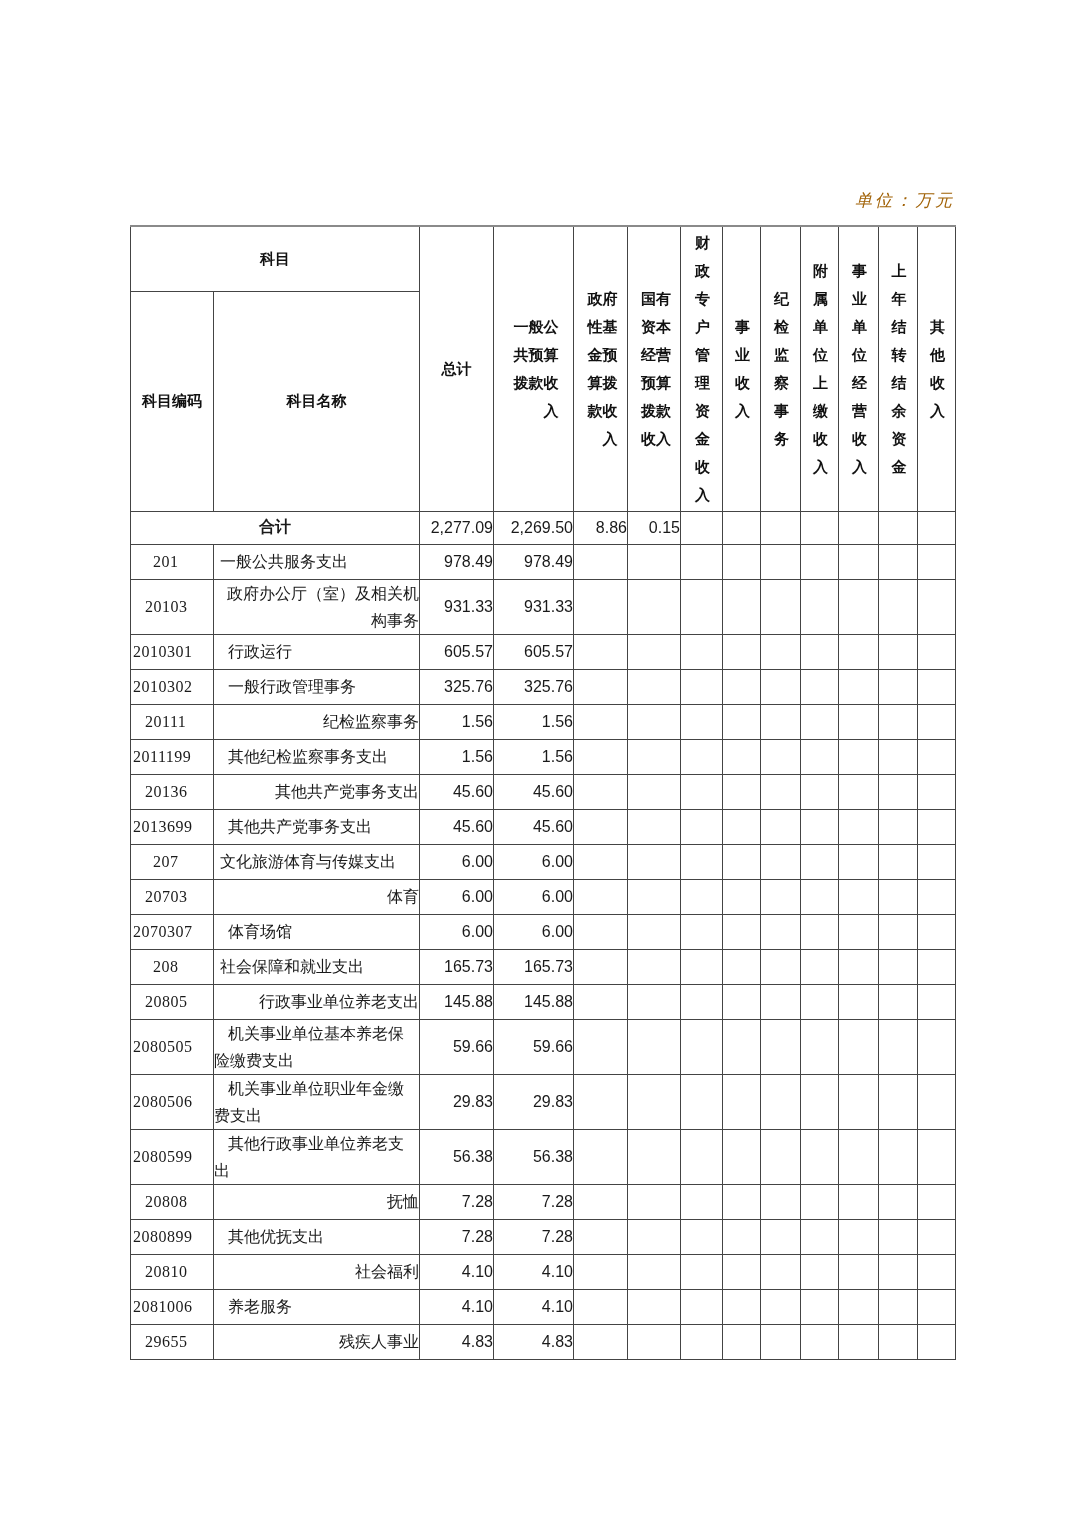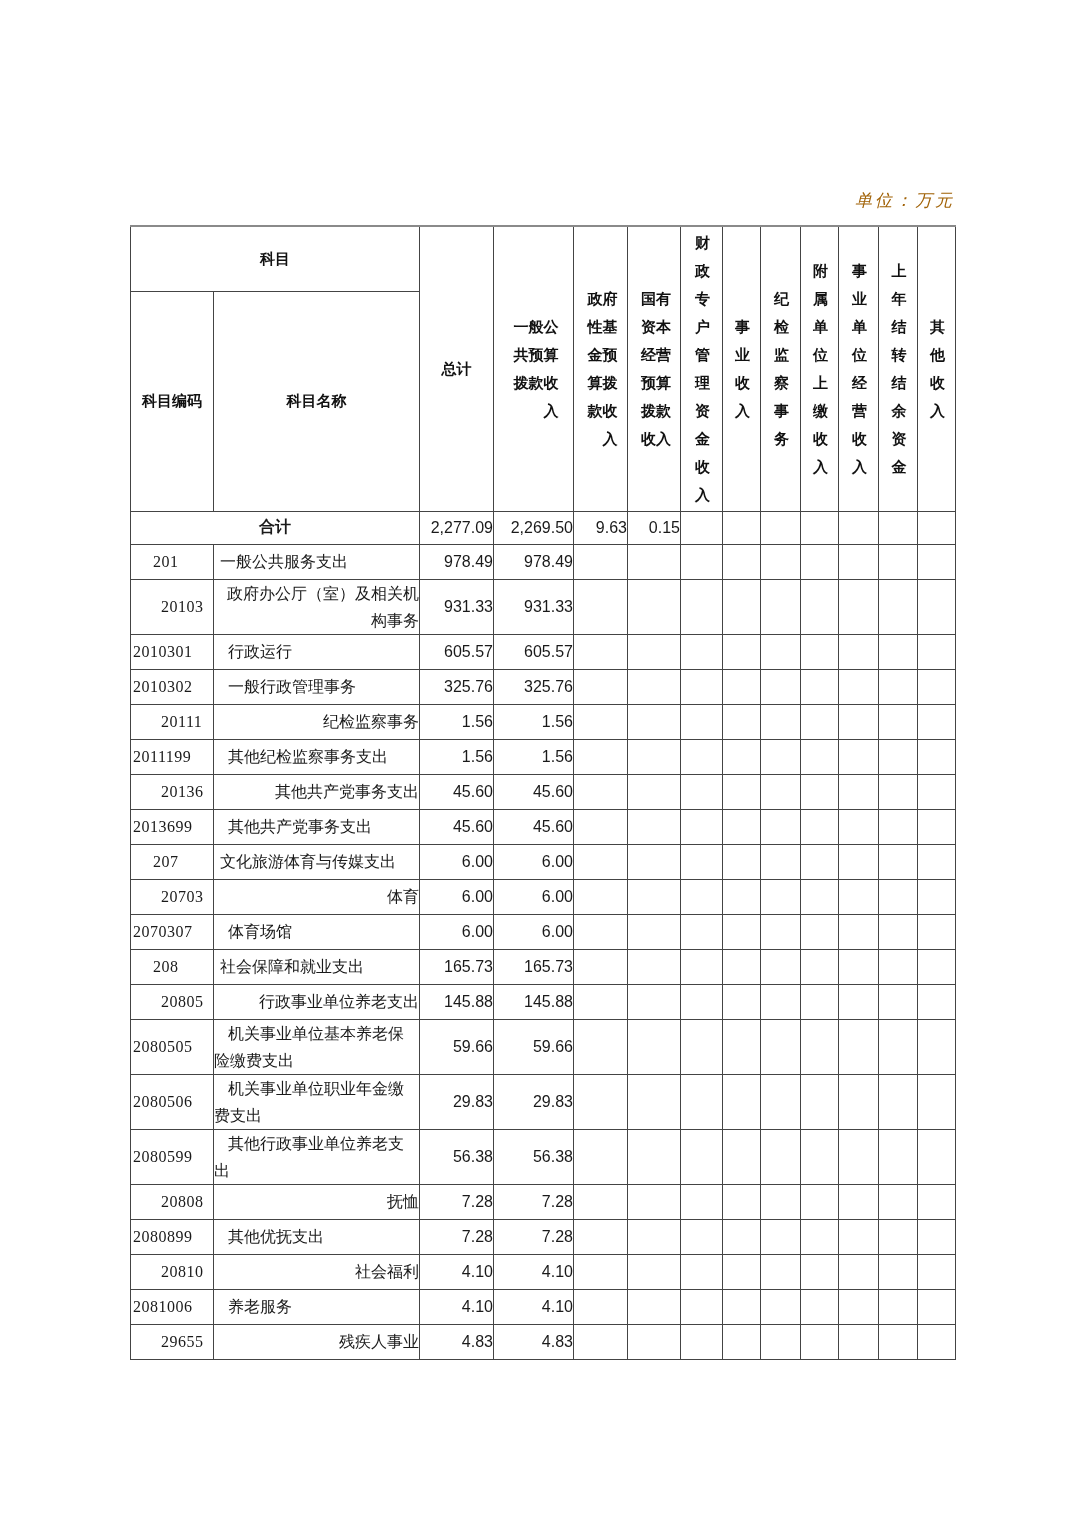--- a/index.html
+++ b/index.html
@@ -64,21 +64,21 @@
   
   tbody tr { height: 35px; }
   tbody tr.total-row { height: 33px; }
   tbody td { font-size: 16px; vertical-align: middle; }
   td.code {
     font-family: "Liberation Serif", serif;
     text-align: left;
     letter-spacing: 0.5px;
   }
   td.code.lvl1 { padding-left: 22px; }
-  td.code.lvl2 { padding-left: 30px; margin-top: 20px; }
+  td.code.lvl2 { padding-left: 14px; margin-top: 20px; }
   td.code.lvl3 { padding-left: 2px; }
   td.name {
     font-family: Liberation Sans, sans-serif;
     text-align: left;
     padding-left: 7px;
     padding-right: 12px;
     line-height: 27px;
   }
   td.name.n1 { text-indent: 6px; }
   td.name.n2 { text-indent: 9px; text-align: right; }
@@ -157,21 +157,21 @@
       <tr class="head-bottom">
         <th>科目编码</th>
         <th>科目名称</th>
       </tr>
     </thead>
     <tbody id="tbody">
         <tr class="total-row">
           <td class="total-label" colspan="2">合计</td>
           <td class="num">2,277.09</td>
           <td class="num">2,269.50</td>
-          <td class="num">9.63</td>
+          <td class="num">8.86</td>
           <td class="num">0.15</td>
           <td class="num"></td>
           <td class="num"></td>
           <td class="num"></td>
           <td class="num"></td>
           <td class="num"></td>
           <td class="num"></td>
           <td class="num"></td>
         </tr>
         <tr>

